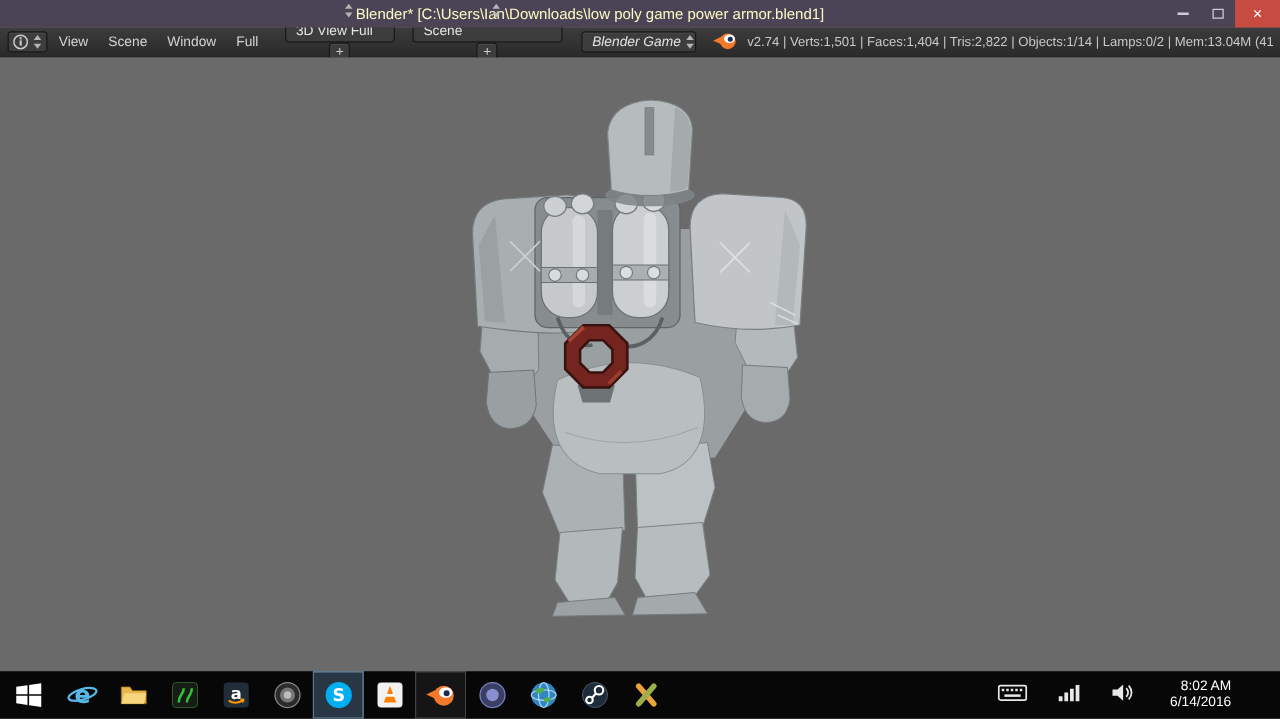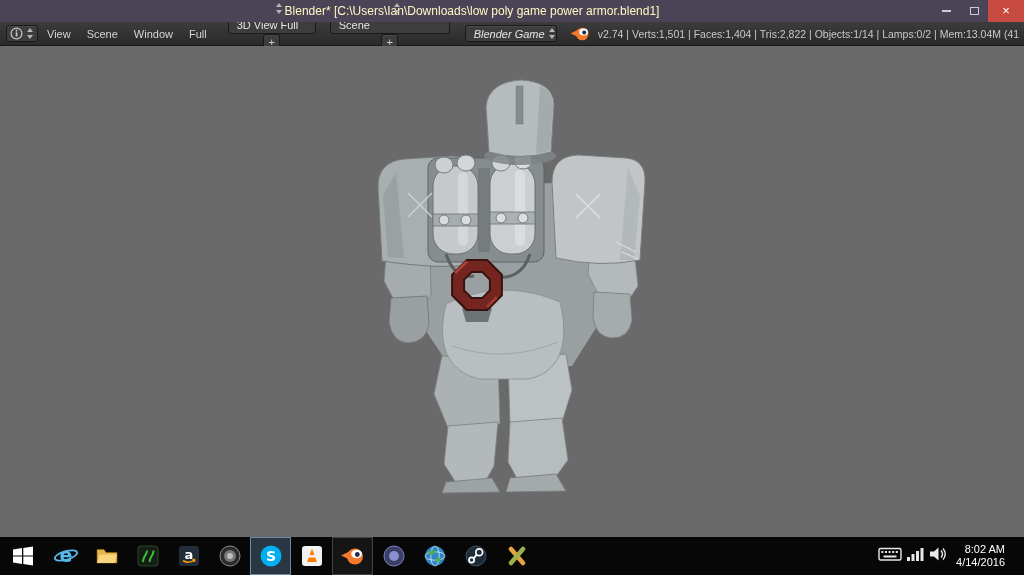--- a/index.html
+++ b/index.html
@@ -44,21 +44,21 @@
   
   .viewport { position:relative; width:1024px; height:491px; background:#6a6a6a; }
   .viewport svg.model { position:absolute; left:0; top:0; }
 
   
   .taskbar { position:relative; height:38px; background:#070707; display:flex; align-items:stretch; }
   .tb-slot { width:41px; display:flex; align-items:center; justify-content:center; flex:none; }
   .tb-slot.start { width:45px; }
   .tb-slot.running { box-shadow:inset 0 0 0 1px rgba(255,255,255,.20); background:rgba(255,255,255,.06); }
   .tb-slot.active  { box-shadow:inset 0 0 0 1px rgba(160,205,245,.55); background:rgba(130,180,225,.28); }
-  .tray { margin-left:auto; display:flex; align-items:center; gap:4px; padding-right:6px; }
+  .tray { margin-left:auto; display:flex; align-items:center; gap:24px; padding-right:6px; }
   .clock { color:#fff; font-size:11px; line-height:13px; text-align:right; padding:0 4px; }
   .show-desktop { width:5px; background:#070707; border-left:1px solid #3a3a3a; }
 </style>
 </head>
 <body>
 
 <div class="screen">
 
   <div class="titlebar">
     <div class="title">Blender* [C:\Users\Ian\Downloads\low poly game power armor.blend1]</div>
@@ -327,19 +327,19 @@
         </svg>
       </span>
       <span>
         <svg width="20" height="20" viewBox="0 0 20 20">
           <polygon points="2,7.5 6,7.5 10.5,3.5 10.5,16.5 6,12.5 2,12.5" fill="#e8e8e8"></polygon>
           <path d="M13,6.5 Q16,10 13,13.5 M15,4.5 Q19.5,10 15,15.5" stroke="#e8e8e8" stroke-width="1.4" fill="none"></path>
         </svg>
       </span>
       <div class="clock">
         <div>8:02 AM</div>
-        <div>4/14/2016</div>
+        <div>6/14/2016</div>
       </div>
       <div class="show-desktop"></div>
     </div>
   </div>
 
 </div>
 
 </body></html>

